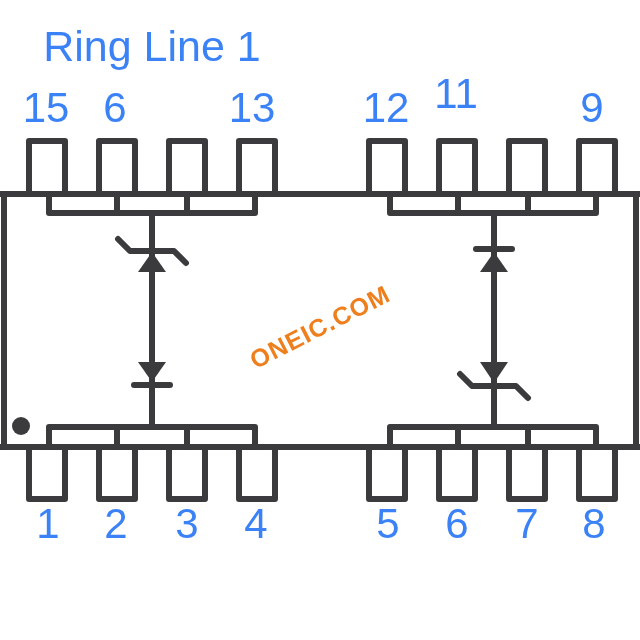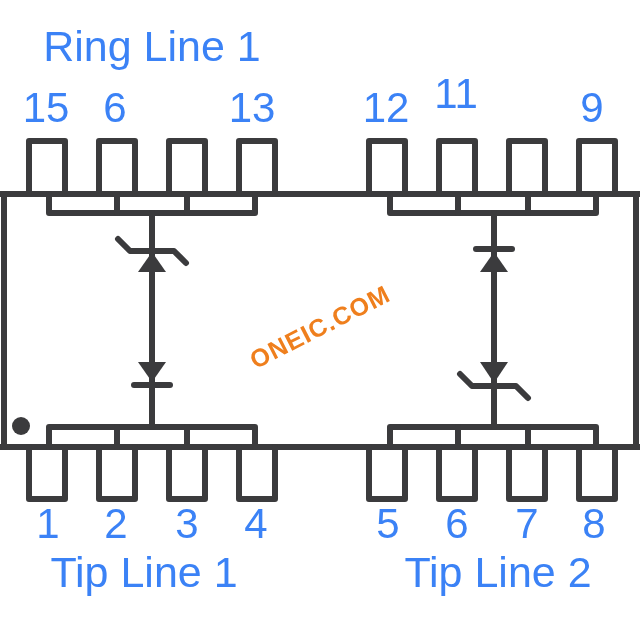--- a/index.html
+++ b/index.html
@@ -86,22 +86,20 @@
     <g fill="#3b3b3d" stroke="none">
       <polygon points="152,252 138,272 166,272"></polygon>
       <polygon points="138,362 166,362 152,382"></polygon>
       <polygon points="494,252 480,272 508,272"></polygon>
       <polygon points="480,362 508,362 494,383"></polygon>
       <circle cx="21" cy="426" r="9"></circle>
     </g>
   </svg>
 
   <span class="lbl group-lbl" style="left:152px;top:25px">Ring Line 1</span>
-  <span class="lbl group-lbl" style="left:144px;top:551px">Tip Line 1</span>
-  <span class="lbl group-lbl" style="left:498px;top:551px">Tip Line 2</span>
 
   <span class="lbl pin-lbl" style="left:46px;top:87px">15</span>
   <span class="lbl pin-lbl" style="left:115px;top:87px">6</span>
   <span class="lbl pin-lbl" style="left:252px;top:87px">13</span>
   <span class="lbl pin-lbl" style="left:386px;top:87px">12</span>
   <span class="lbl pin-lbl" style="left:456px;top:73px">11</span>
   <span class="lbl pin-lbl" style="left:592px;top:87px">9</span>
 
   <span class="lbl pin-lbl" style="left:48px;top:503px">1</span>
   <span class="lbl pin-lbl" style="left:116px;top:503px">2</span>

